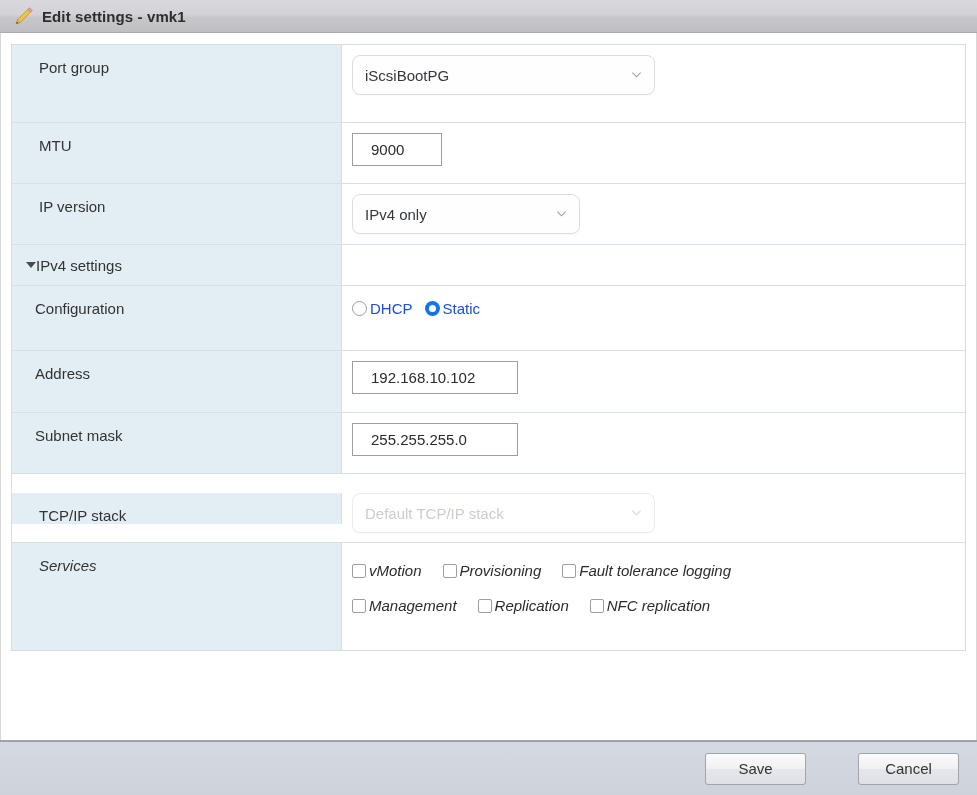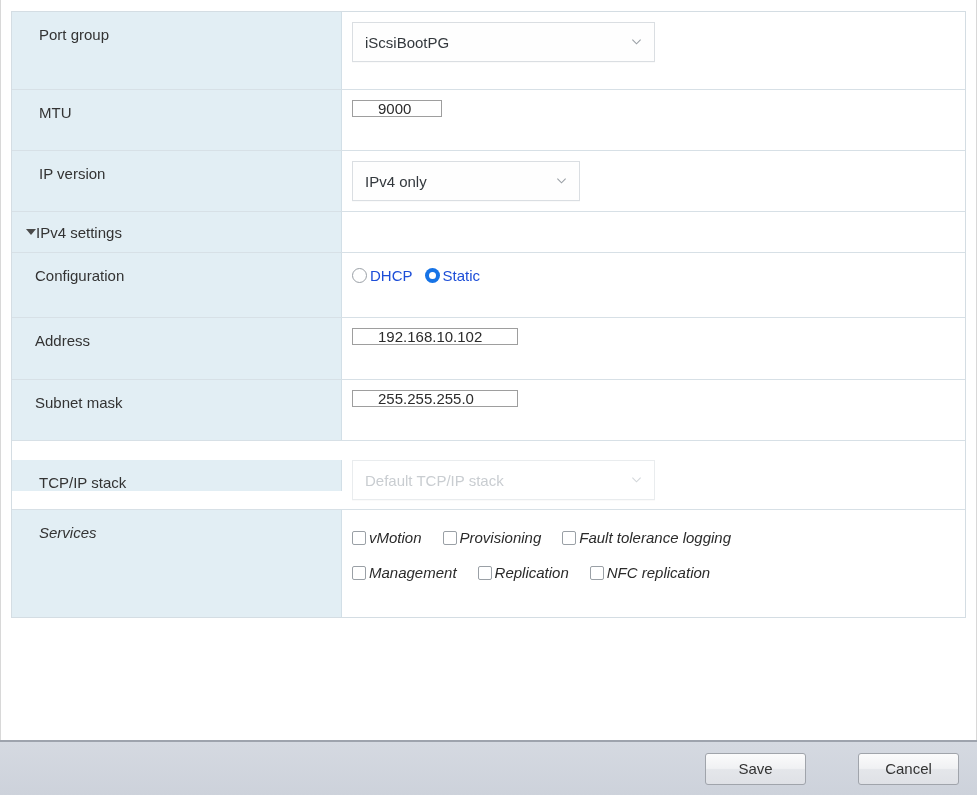--- a/index.html
+++ b/index.html
@@ -131,21 +131,21 @@
     border-top: 6px solid #4a4a4a;
     display: inline-block;
   }
 
   
   .select {
     position: relative;
     height: 40px;
     box-sizing: border-box;
     border: 1px solid #dadee2;
-    border-radius: 0;
+    border-radius: 8px;
     background: #fefefe;
     display: flex;
     align-items: center;
     padding: 0 34px 0 12px;
     font-size: 15px;
     color: #33383d;
     box-shadow: 0 1px 0 rgba(0,0,0,0.02);
   }
   .select.w-portgroup { width: 303px; }
   .select.w-ipversion { width: 228px; }
@@ -159,28 +159,28 @@
     position: absolute;
     right: 12px;
     top: 50%;
     width: 11px;
     height: 11px;
     margin-top: -6px;
   }
 
   
   .text-input {
-    height: 17px;
+    height: 33px;
     box-sizing: border-box;
     border: 1px solid #9e9e9e;
     background: #ffffff;
     font-family: "Liberation Sans", sans-serif;
     font-size: 15px;
     color: #2b2b2b;
-    padding: 0 25px;
+    padding: 0 18px;
     outline: none;
     border-radius: 0;
   }
   .text-input.w-mtu     { width: 90px; }
   .text-input.w-address { width: 166px; }
   .text-input.w-subnet  { width: 166px; }
 
   
   .radio-group {
     display: flex;
@@ -276,20 +276,29 @@
     justify-content: center;
     cursor: default;
     margin-left: 36px;
   }
 </style>
 </head>
 <body>
 
 <div class="dialog">
 
+  <div class="titlebar">
+    <svg class="pencil-icon" viewBox="0 0 20 20">
+      <polygon points="15.5,1.8 18.2,4.5 16.6,6.1 13.9,3.4" fill="#f0a0ae" stroke="#9b6a74" stroke-width="0.6"></polygon>
+      <polygon points="13.9,3.4 16.6,6.1 6.0,16.7 3.3,14.0" fill="#f2c33c" stroke="#a8821c" stroke-width="0.6"></polygon>
+      <polygon points="3.3,14.0 6.0,16.7 2.0,18.0" fill="#fbe6a2" stroke="#a8821c" stroke-width="0.6"></polygon>
+      <polygon points="2.0,18.0 3.0,15.2 4.8,17.0" fill="#6b5a2a"></polygon>
+    </svg>
+    <span class="title-text">Edit settings - vmk1</span>
+  </div>
 
   <div class="dialog-body">
     <div class="form-table">
 
       <div class="row r-portgroup">
         <div class="cell-label">Port group</div>
         <div class="cell-field">
           <div class="select w-portgroup">
             <span>iScsiBootPG</span>
             <svg class="chev" viewBox="0 0 12 12">

